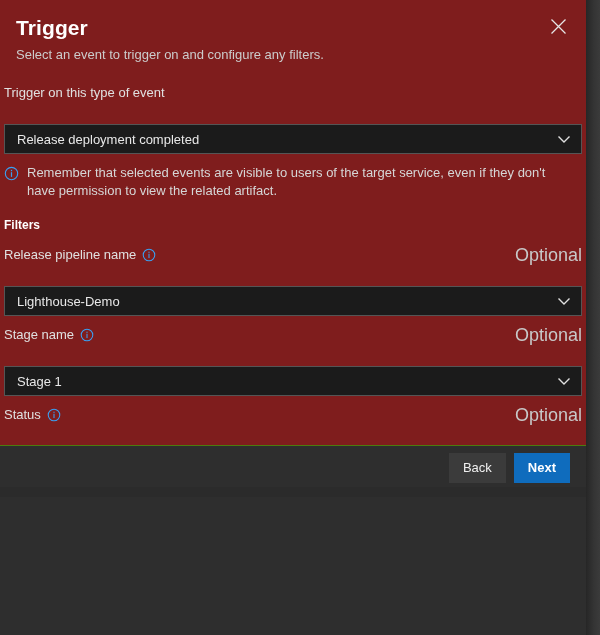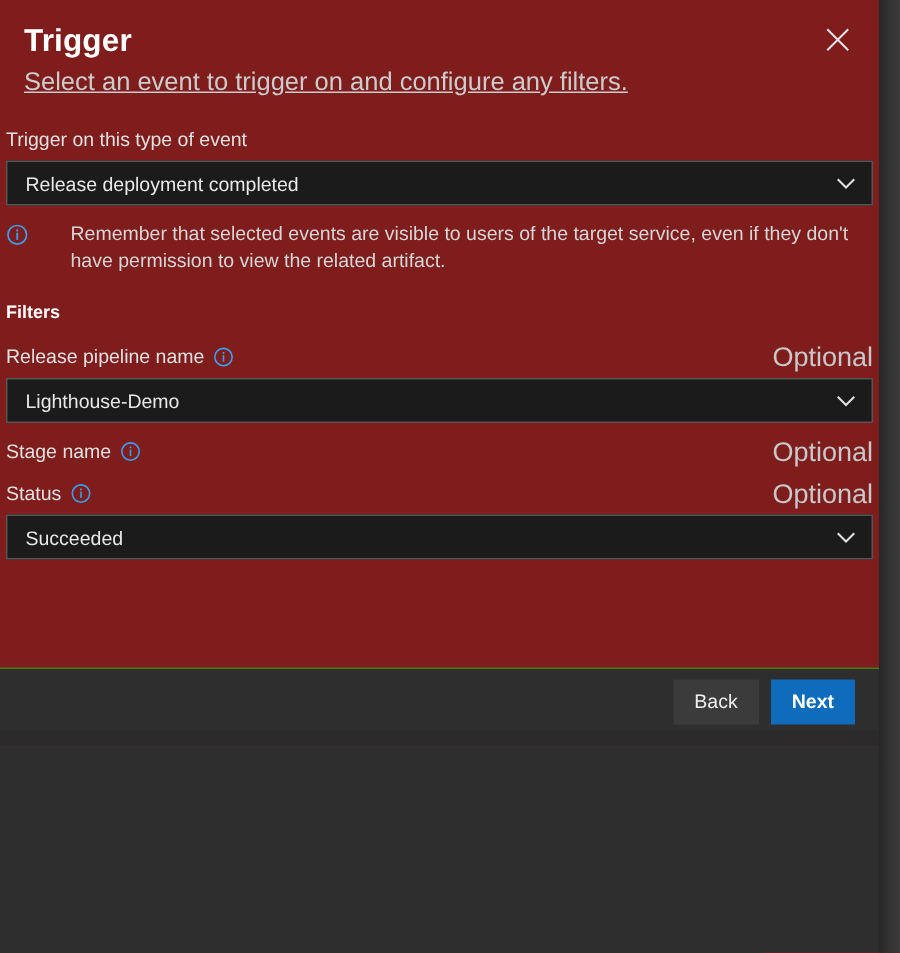--- a/index.html
+++ b/index.html
@@ -45,25 +45,24 @@
   }
   .title {
     font-size: 21px;
     font-weight: bold;
     color: #ffffff;
     line-height: 28px;
     margin: 0;
     letter-spacing: .1px;
   }
   .subtitle {
-    font-size: 17px;
+    font-size: 13px;
     color: #cccccc;
     line-height: 18px;
     margin-top: 4px;
-    text-decoration: underline;
   }
   .close-btn {
     position: absolute;
     right: 12px;
     top: 10px;
     width: 32px;
     height: 32px;
     display: flex;
     align-items: center;
     justify-content: center;
@@ -107,21 +106,21 @@
     justify-content: center;
     margin-left: 6px;
     width: 14px;
     height: 14px;
     position: relative;
     top: 0px;
   }
   .info-mini svg { display: block; }
 
   .dropdown {
-    margin-top: 5px;
+    margin-top: 22px;
     height: 30px;
     background: #1b1b1b;
     border: 1px solid #555555;
     box-sizing: border-box;
     display: flex;
     align-items: center;
     justify-content: space-between;
     padding: 0 9px 0 12px;
     cursor: pointer;
   }
@@ -151,21 +150,20 @@
   }
   .info-banner .info-icon {
     flex: 0 0 auto;
     margin-top: 2px;
   }
   .info-banner .info-text {
     font-size: 13px;
     line-height: 18px;
     color: #d6d6d6;
     padding-right: 8px;
-    margin-left: 20px;
   }
 
   .section-heading {
     margin-top: 14px;
     font-size: 12px;
     font-weight: bold;
     color: #ffffff;
     line-height: 22px;
   }
 
@@ -287,20 +285,28 @@
           <span class="info-mini">
             <svg width="14" height="14" viewBox="0 0 16 16" aria-hidden="true">
               <circle cx="8" cy="8" r="6.6" fill="none" stroke="#3aa0f3" stroke-width="1.2"></circle>
               <rect x="7.4" y="6.6" width="1.2" height="4.9" fill="#3aa0f3"></rect>
               <rect x="7.4" y="4.2" width="1.2" height="1.4" fill="#3aa0f3"></rect>
             </svg>
           </span>
         </span>
         <span class="optional">Optional</span>
       </div>
+      <div class="dropdown">
+        <span class="value">Stage 1</span>
+        <span class="chev">
+          <svg width="16" height="16" viewBox="0 0 16 16" aria-hidden="true">
+            <path d="M3 6 L8 11 L13 6" stroke="currentColor" stroke-width="1.4" fill="none" stroke-linecap="square"></path>
+          </svg>
+        </span>
+      </div>
     </div>
 
     <div class="filter-group">
       <div class="label-row">
         <span class="field-label">
           <span>Status</span>
           <span class="info-mini">
             <svg width="14" height="14" viewBox="0 0 16 16" aria-hidden="true">
               <circle cx="8" cy="8" r="6.6" fill="none" stroke="#3aa0f3" stroke-width="1.2"></circle>
               <rect x="7.4" y="6.6" width="1.2" height="4.9" fill="#3aa0f3"></rect>

